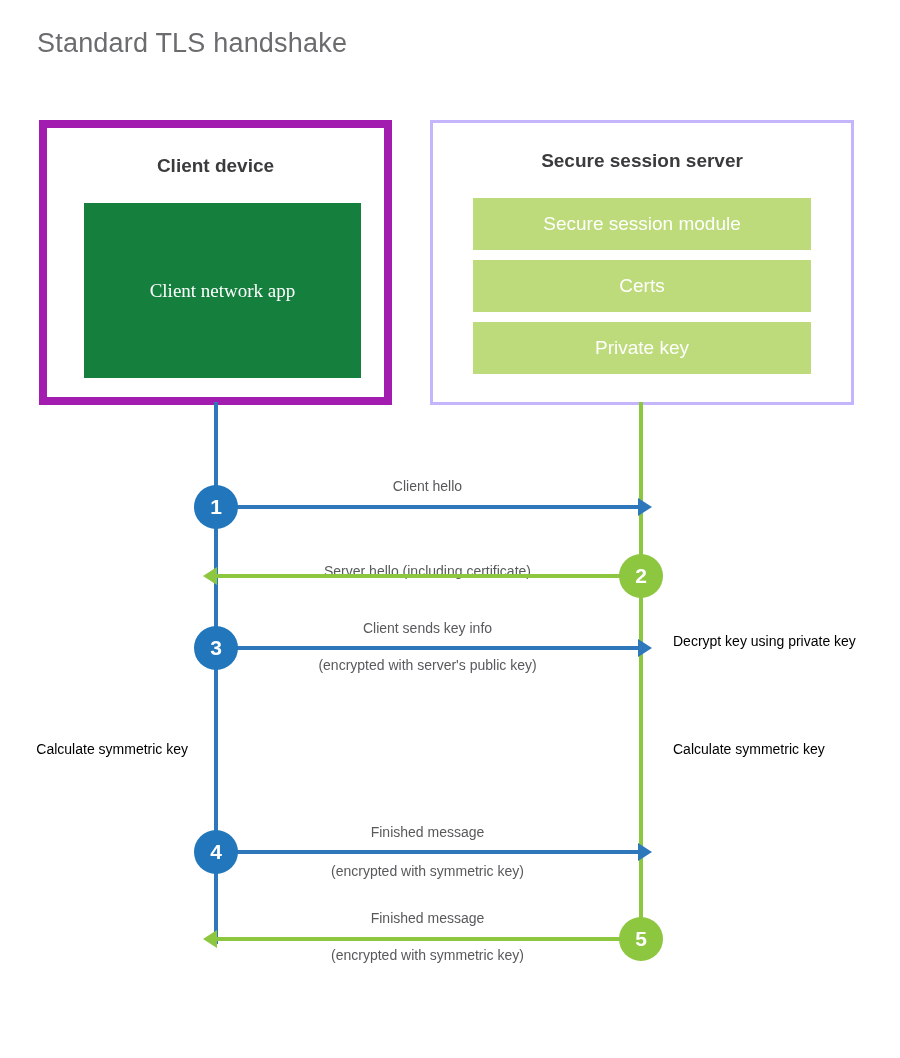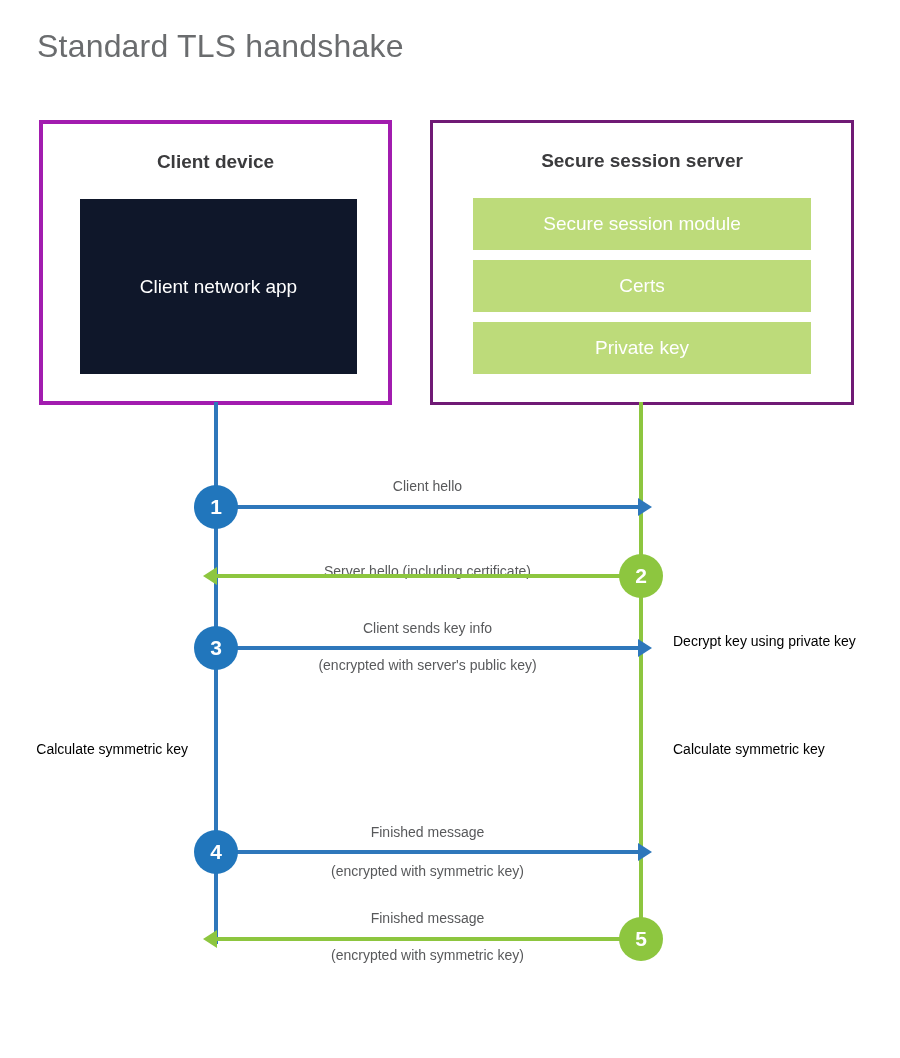--- a/index.html
+++ b/index.html
@@ -14,75 +14,76 @@
     font-family: "Liberation Sans", sans-serif;
     color: #58595b;
     overflow: hidden;
   }
 
   
   #diagram-title {
     position: absolute;
     left: 37px;
     top: 28px;
-    font-size: 32px;
+    font-size: 27px;
     font-weight: 300;
     letter-spacing: 0.2px;
     color: #6a6c6e;
     white-space: nowrap;
   }
 
   
   .participant-box {
     position: absolute;
     background: #ffffff;
     box-sizing: border-box;
   }
   #client-device-box {
     left: 39px;
     top: 120px;
     width: 353px;
     height: 285px;
-    border: 4px solid #a21caf;
+    border: 8px solid #a21caf;
   }
   #server-box {
     left: 430px;
     top: 120px;
     width: 424px;
     height: 285px;
-    border: 3px solid #701a75;
+    border: 3px solid #c4b5fd;
   }
   .participant-title {
     position: absolute;
     left: 0;
     right: 0;
     top: 27px;
     text-align: center;
     font-size: 19px;
     font-weight: bold;
     color: #3b3b3d;
   }
 
   
   #client-app-block {
     position: absolute;
     left: 37px;
     top: 75px;
     width: 277px;
     height: 175px;
-    background: #0f172a;
+    background: #15803d;
     color: #ffffff;
     font-size: 19px;
     line-height: 26px;
     display: flex;
     align-items: center;
     justify-content: center;
     text-align: center;
     padding: 0 14px;
     box-sizing: border-box;
+    font-family: Liberation Serif, serif;
   }
   .server-block {
     position: absolute;
     left: 40px;
     width: 338px;
     height: 52px;
     background: #bddb7a;
     color: #ffffff;
     font-size: 19px;
     display: flex;

